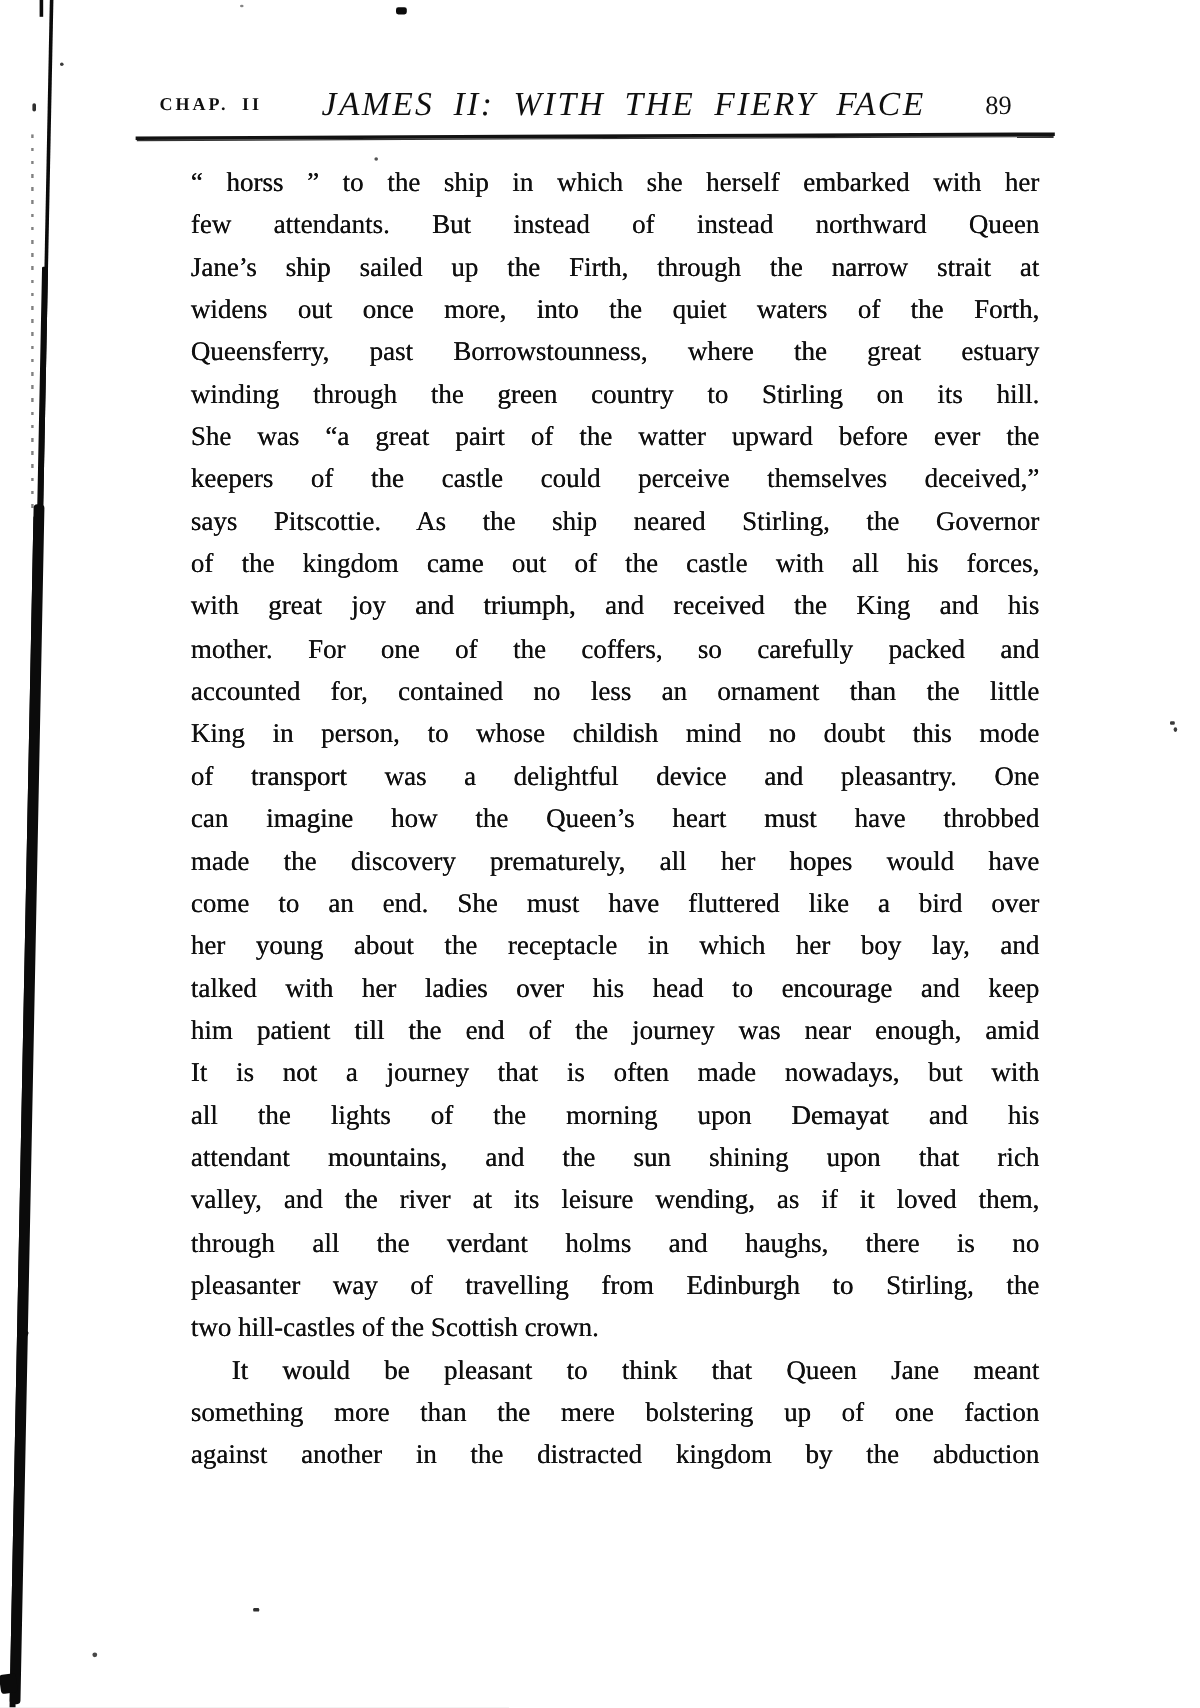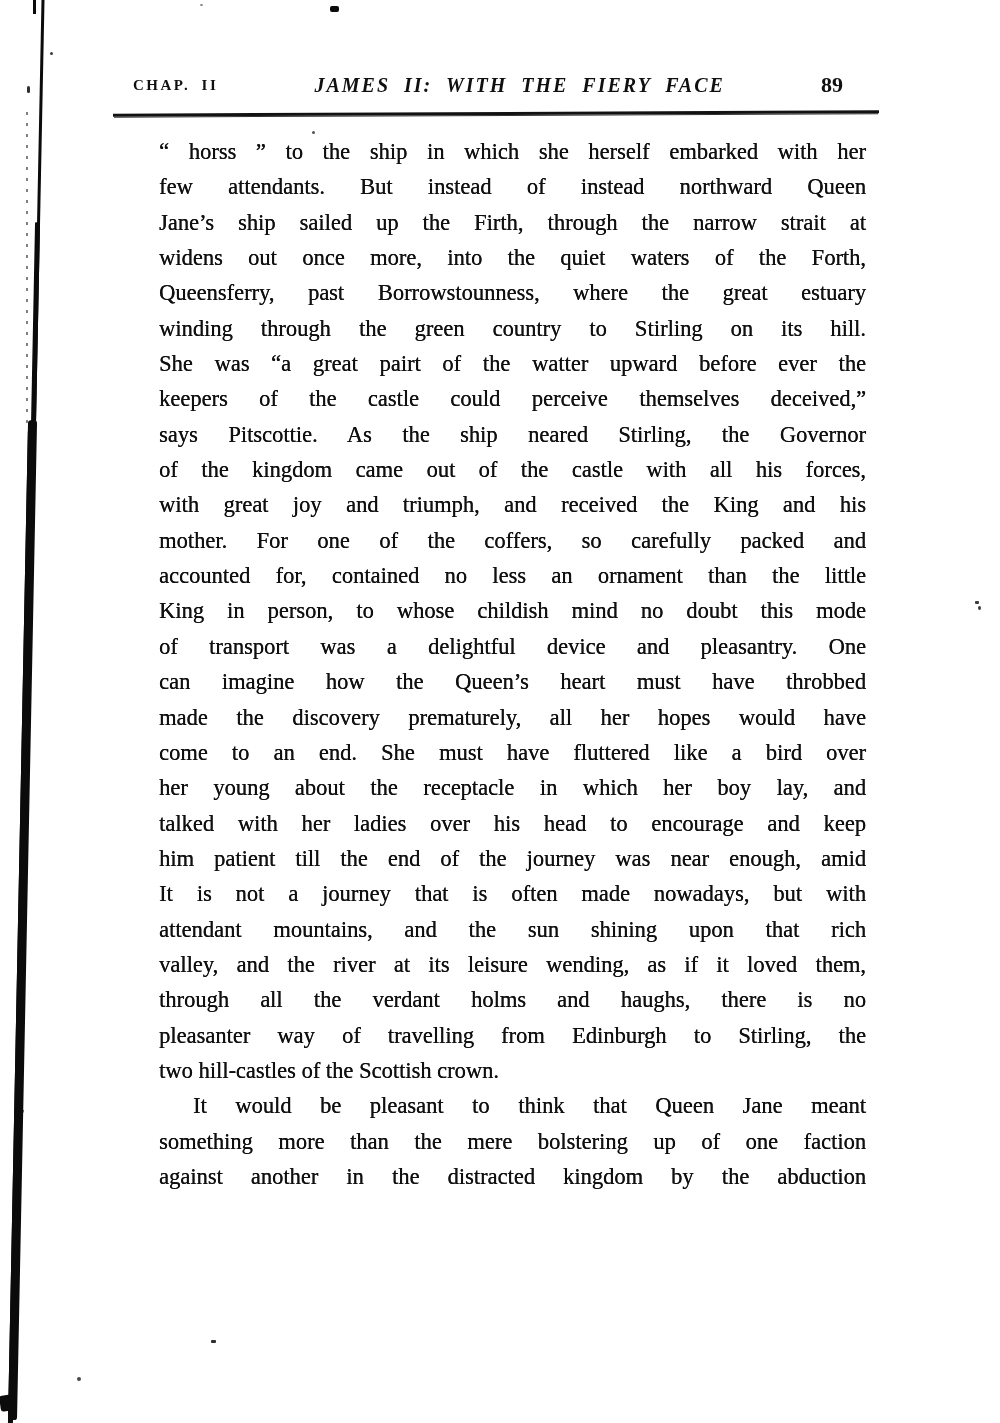--- a/index.html
+++ b/index.html
@@ -11,24 +11,24 @@
   
   .hdr{
     position:absolute; left:133px; top:72px; width:710px;
     display:flex; align-items:center;
   }
   .chapter{
     font-size:15px; letter-spacing:2.5px; word-spacing:5px; font-weight:bold;
     white-space:nowrap;
   }
   .rtitle{
-    flex:1; text-align:center; font-style:italic; font-weight:bold;
-    font-size:20px; letter-spacing:2px; word-spacing:7px; white-space:nowrap;
+    flex:1; text-align:center; font-style:italic; font-weight:normal;
+    font-size:28px; letter-spacing:2px; word-spacing:7px; white-space:nowrap;
   }
-  .pagenum{ font-size:22px;font-weight:bold; }
+  .pagenum{ font-size:22px; }
   .rule{
     position:absolute; left:113px; top:112px; width:766px; height:3px;
     background:#121212; transform:rotate(-0.25deg);
     box-shadow:0 2px 0 -1px #333;
   }
   
   .body-block{
     position:absolute; left:137px; top:134px; width:707px;
     font-size:22.5px; line-height:35.35px;
     text-shadow:0.25px 0 0 #101010;
@@ -81,20 +81,21 @@
       <div class="line">accounted for, contained no less an ornament than the little</div>
       <div class="line">King in person, to whose childish mind no doubt this mode</div>
       <div class="line">of transport was a delightful device and pleasantry.  One</div>
       <div class="line">can imagine how the Queen’s heart must have throbbed</div>
       <div class="line">made the discovery prematurely, all her hopes would have</div>
       <div class="line">come to an end.  She must have fluttered like a bird over</div>
       <div class="line">her young about the receptacle in which her boy lay, and</div>
       <div class="line">talked with her ladies over his head to encourage and keep</div>
       <div class="line">him patient till the end of the journey was near enough, amid</div>
       <div class="line">It is not a journey that is often made nowadays, but with</div>
+      <div class="line">all the lights of the morning upon Demayat and his</div>
       <div class="line">attendant mountains, and the sun shining upon that rich</div>
       <div class="line">valley, and the river at its leisure wending, as if it loved them,</div>
       <div class="line">through all the verdant holms and haughs, there is no</div>
       <div class="line">pleasanter way of travelling from Edinburgh to Stirling, the</div>
       <div class="line para-end">two hill-castles of the Scottish crown.</div>
       <div class="line indent">It would be pleasant to think that Queen Jane meant</div>
       <div class="line">something more than the mere bolstering up of one faction</div>
       <div class="line">against another in the distracted kingdom by the abduction</div>
     </div>
 

